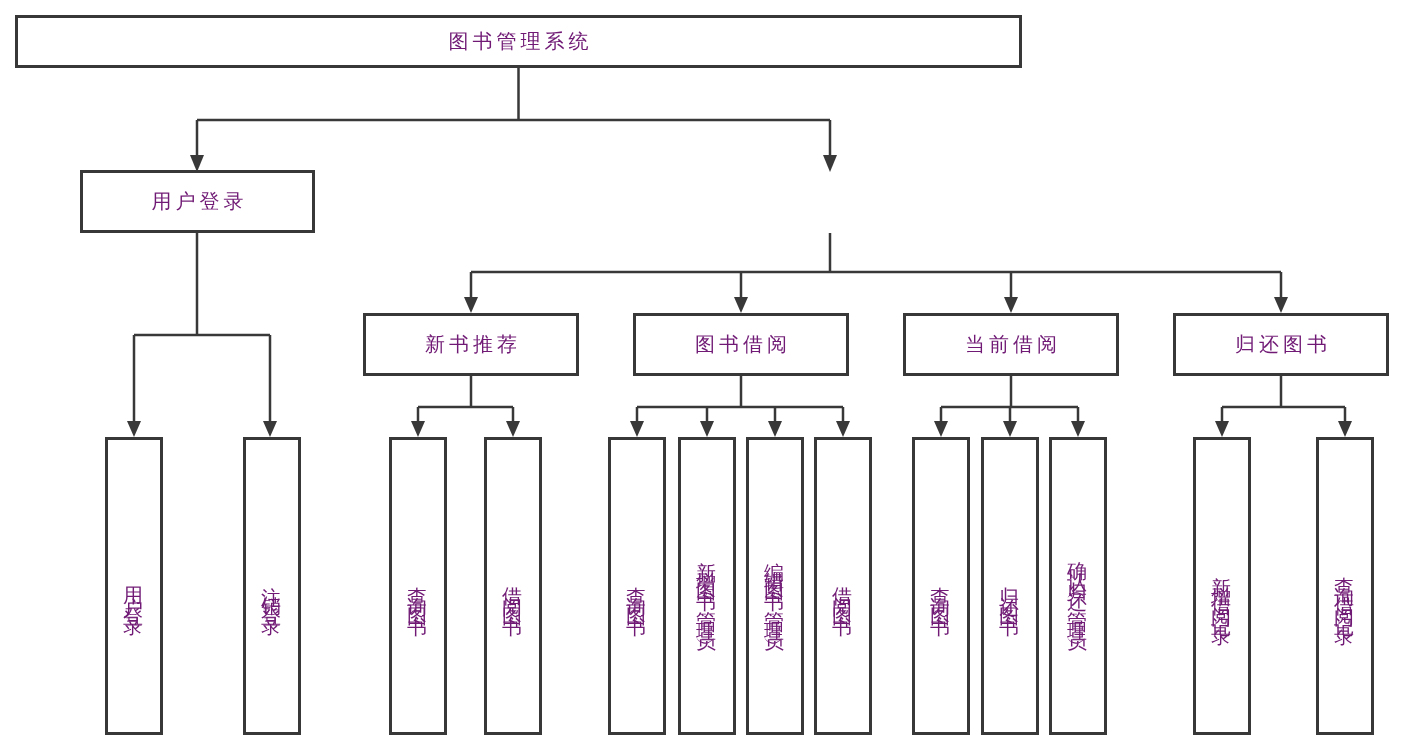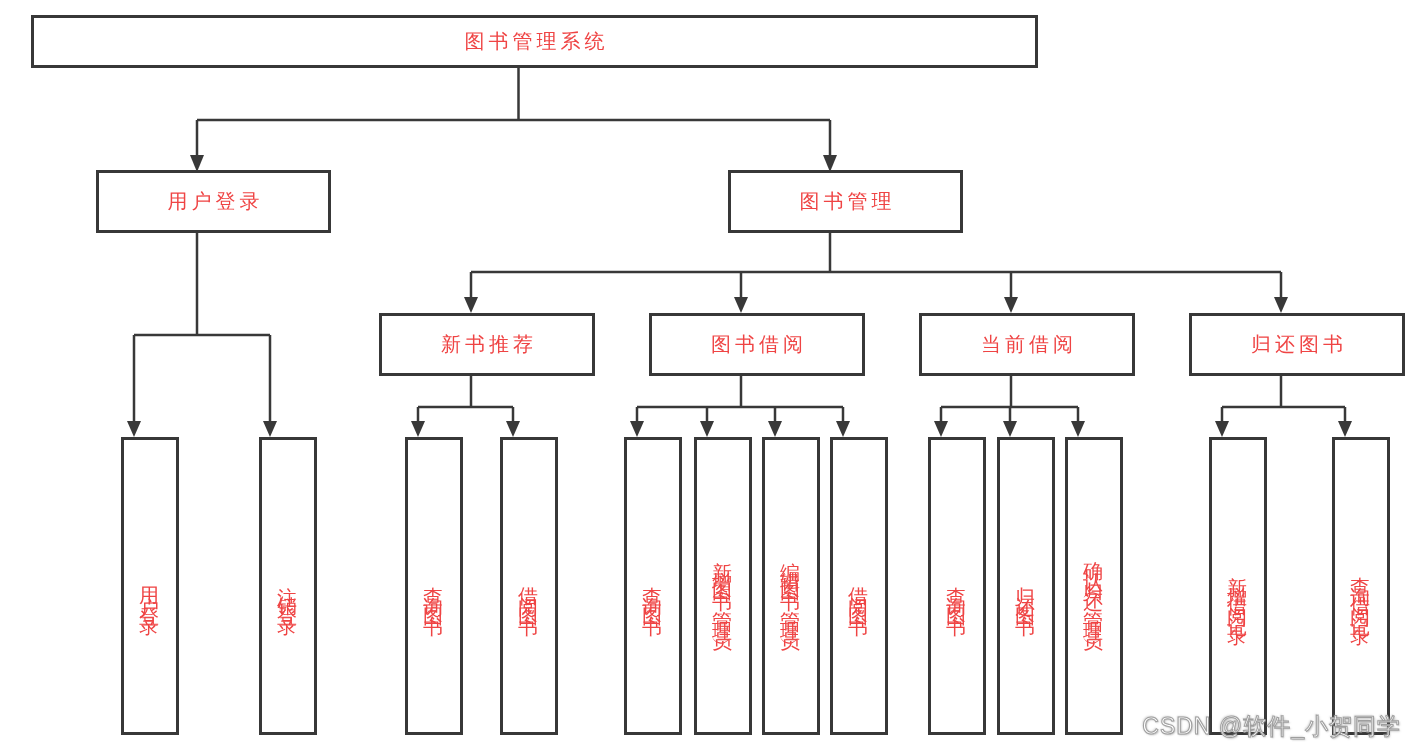--- a/index.html
+++ b/index.html
@@ -23,26 +23,25 @@
     stroke-width: 2.5;
   }
   .box {
     position: absolute;
     box-sizing: border-box;
     background: #ffffff;
     border: 3px solid #383838;
     display: flex;
     align-items: center;
     justify-content: center;
-    color: #ef4444;
+    color: #701a75;
     font-size: 20px;
     letter-spacing: 4px;
     text-indent: 4px; 
     white-space: nowrap;
-    margin-left: 16px;
   }
   .box-root   { left: 15px;  top: 15px;  width: 1007px; height: 53px; }
   .box-l2     { top: 170px;  width: 235px; height: 63px; }
   .box-l3     { top: 313px;  width: 216px; height: 63px; text-align: center; }
   .leaf       { top: 437px;  width: 58px;  height: 298px; letter-spacing: 0; text-indent: 0; }
   .leaf .vtext {
     writing-mode: vertical-rl;
     text-orientation: mixed;
     font-size: 20px;
     letter-spacing: 10px;
@@ -107,21 +106,20 @@
       <polygon points="1071,421 1085,421 1078,437"></polygon>
 
       <polygon points="1215,421 1229,421 1222,437"></polygon>
       <polygon points="1338,421 1352,421 1345,437"></polygon>
     </g>
   </svg>
 
   <div class="box box-root">图书管理系统</div>
 
   <div class="box box-l2" style="left:80px">用户登录</div>
-  <div class="box box-l2" style="left:712px">图书管理</div>
 
   <div class="box box-l3" style="left:363px">新书推荐</div>
   <div class="box box-l3" style="left:903px">当前借阅</div>
   <div class="box box-l3" style="left:633px">图书借阅</div>
   <div class="box box-l3" style="left:1173px">归还图书</div>
 
   <div class="box leaf" style="left:105px">
       <span class="vtext">用户登录</span>
     </div>
   <div class="box leaf" style="left:243px">
@@ -158,15 +156,14 @@
       <span class="vtext">确认归还（管理员）</span>
     </div>
 
   <div class="box leaf" style="left:1193px">
       <span class="vtext">新增借阅记录</span>
     </div>
   <div class="box leaf" style="left:1316px">
       <span class="vtext">查询借阅记录</span>
     </div>
 
-  <div class="watermark">CSDN @软件_小贺同学</div>
 
 </div>
 
 </body></html>

